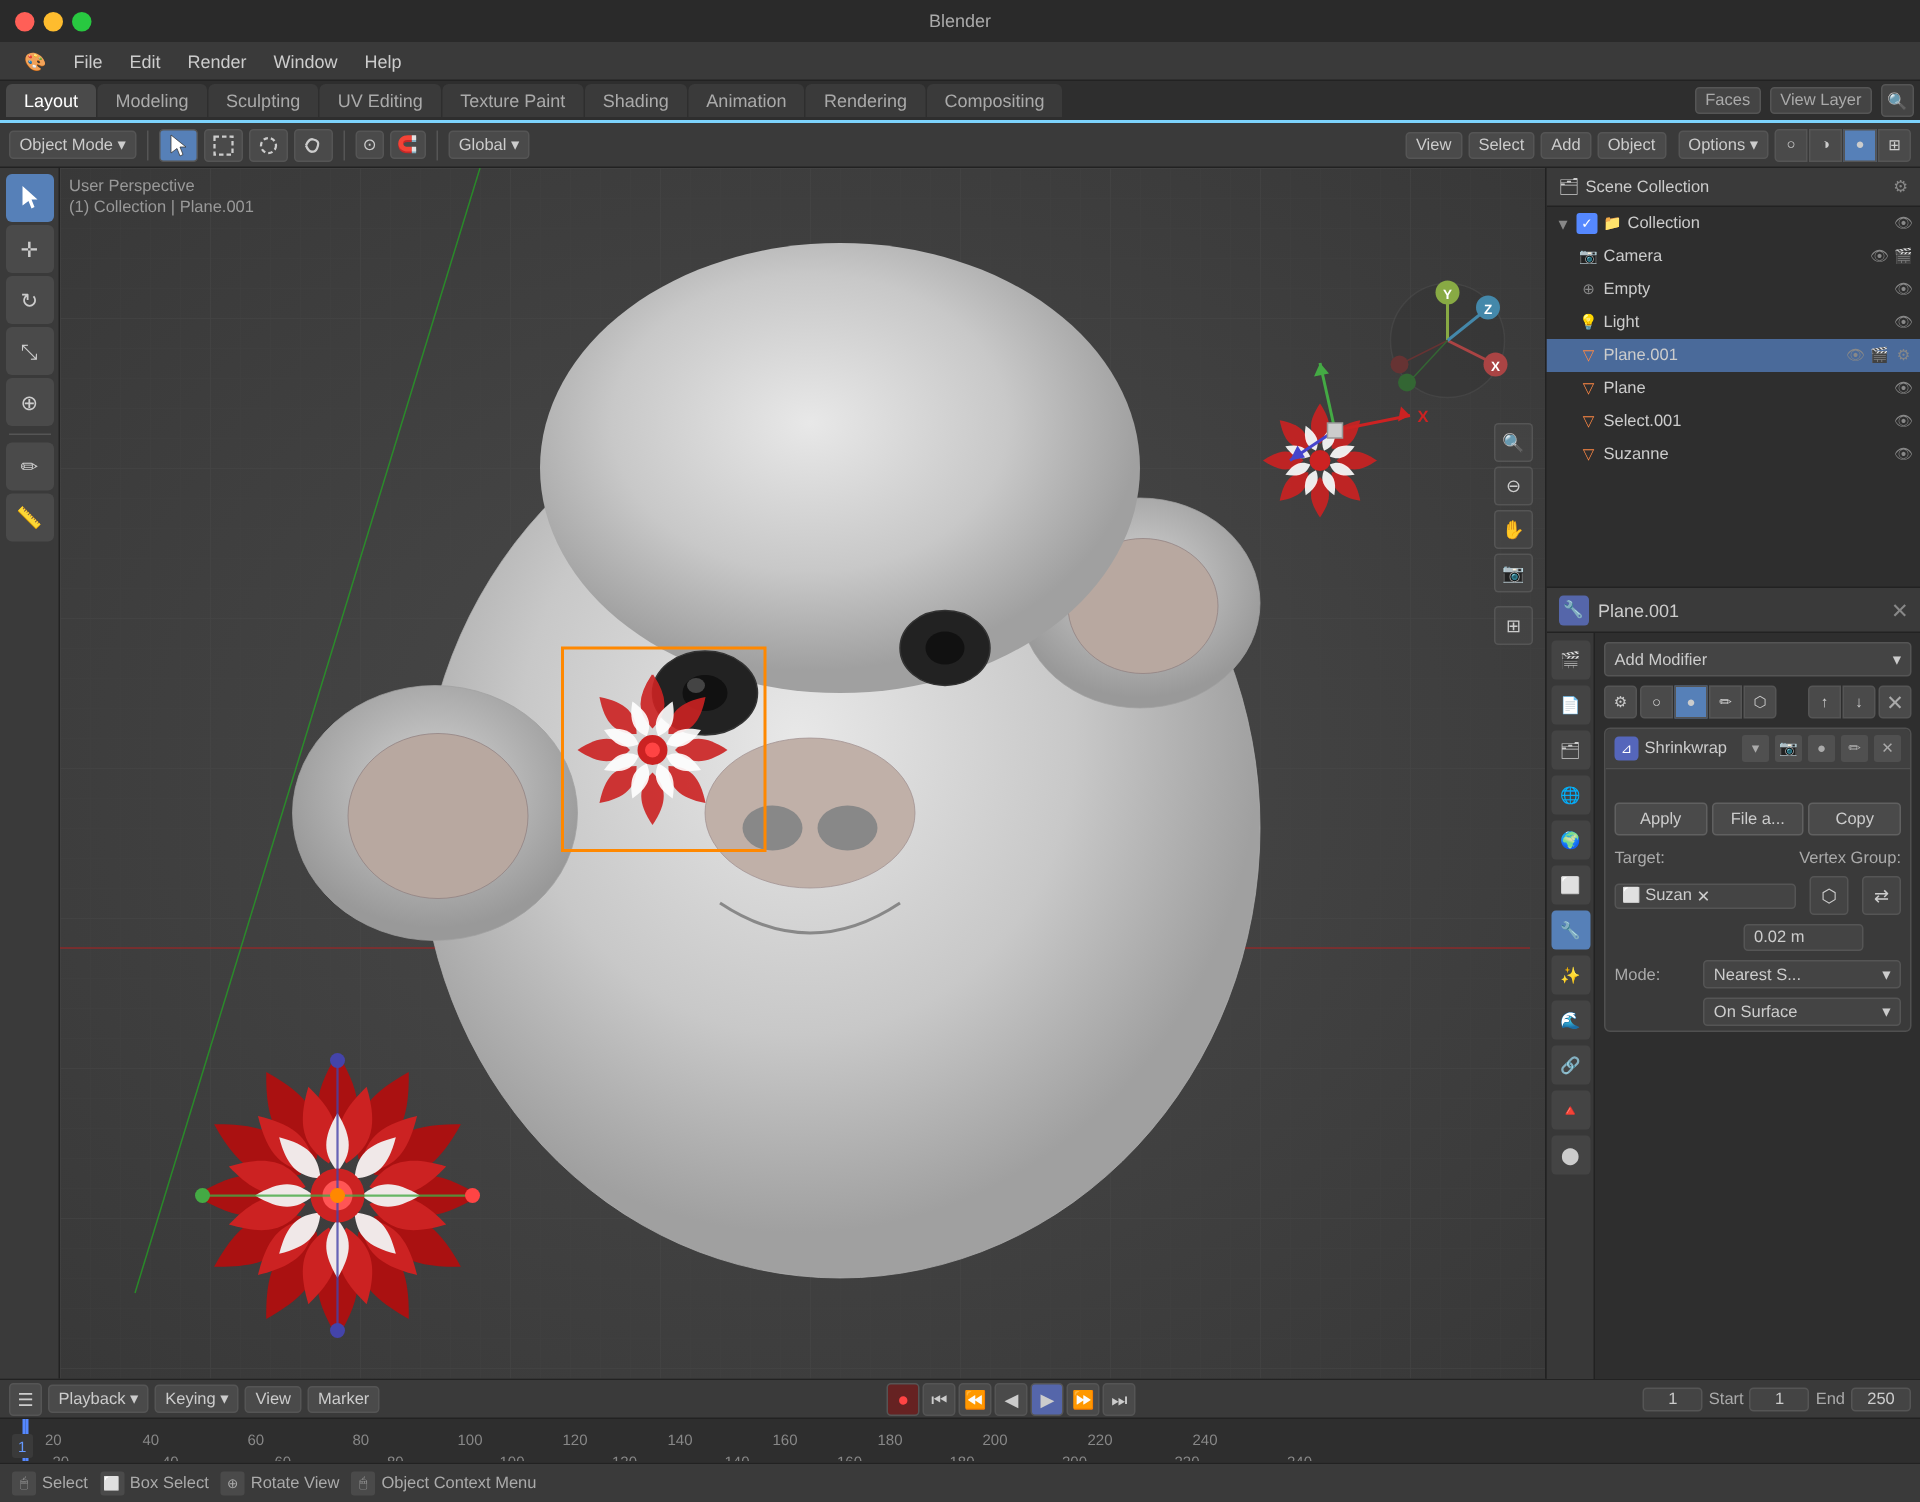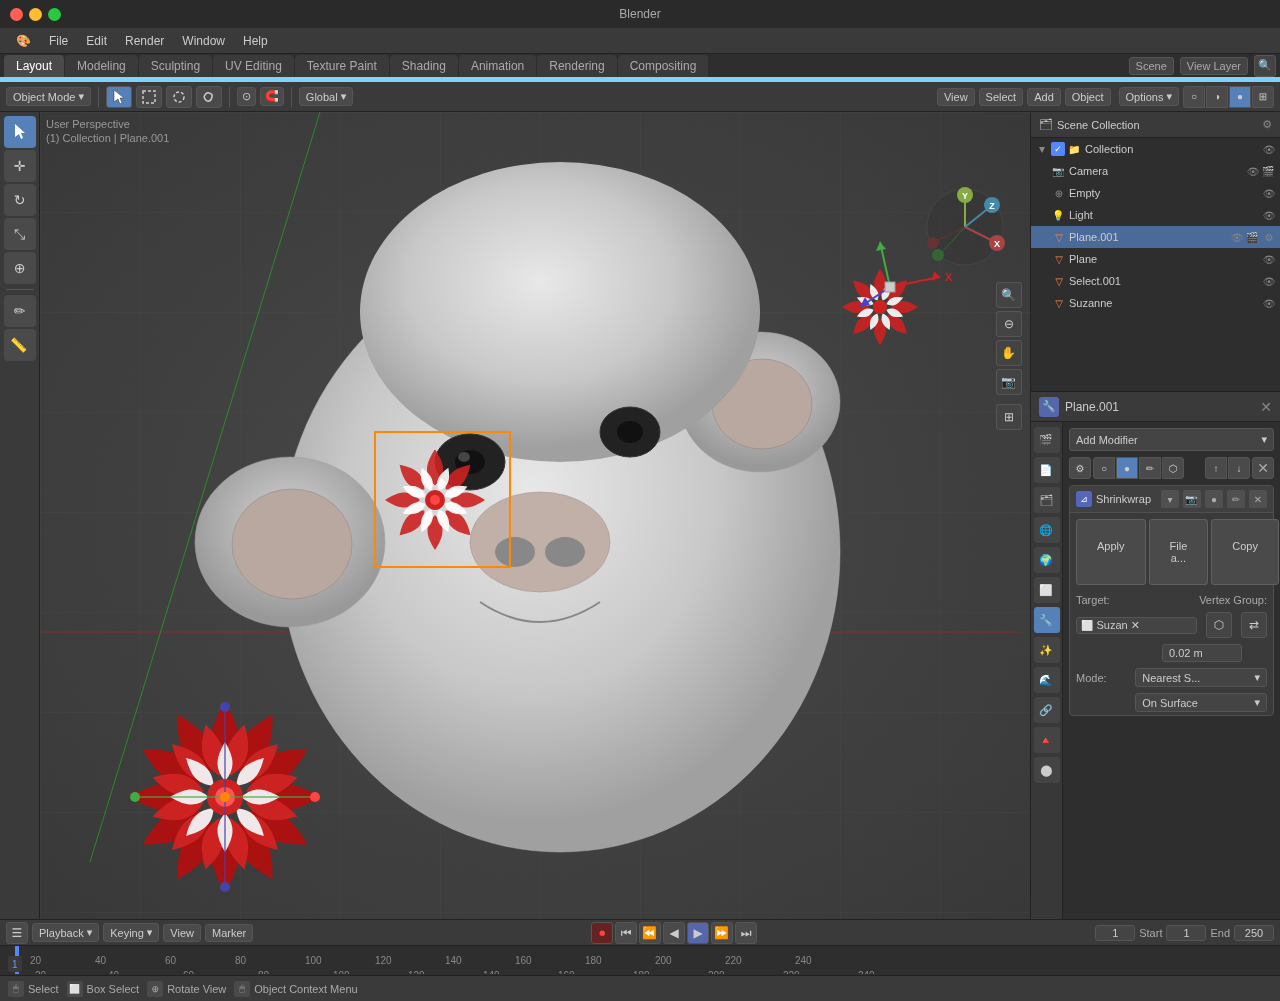--- a/index.html
+++ b/index.html
@@ -12,21 +12,21 @@
     .tl.red { background: #ff5f57; }
     .tl.yellow { background: #febc2e; }
     .tl.green { background: #28c840; }
     #titlebar .title { color: #aaa; font-size: 12px; }
 
     
     #menubar { height: 26px; background: #3a3a3a; display: flex; align-items: center; padding: 0 8px; gap: 2px; border-bottom: 1px solid #222; }
     .menu-item { padding: 2px 8px; color: #ccc; font-size: 12px; cursor: pointer; border-radius: 3px; }
 
     
-    #workspacebar { height: 28px; background: #2e2e2e; display: flex; align-items: center; padding: 0 4px; gap: 1px; border-bottom: 5px solid #7dd3fc; }
+    #workspacebar { height: 28px; background: #2e2e2e; display: flex; align-items: center; padding: 0 4px; gap: 1px; border-bottom: 2px solid #7dd3fc; }
     .ws-tab { padding: 4px 12px; color: #aaa; font-size: 12px; cursor: pointer; border-radius: 4px 4px 0 0; background: #3a3a3a; }
     .ws-tab.active { background: #4a4a4a; color: #fff; }
     #workspacebar .right-area { margin-left: auto; display: flex; align-items: center; gap: 6px; color: #aaa; font-size: 11px; }
 
     
     #toolrow { height: 30px; background: #3a3a3a; display: flex; align-items: center; padding: 0 6px; gap: 4px; border-bottom: 1px solid #222; }
     .tool-btn { padding: 2px 6px; background: #4a4a4a; border: 1px solid #555; border-radius: 3px; color: #ccc; font-size: 11px; cursor: pointer; display: flex; align-items: center; gap: 3px; }
     .tool-btn.active { background: #5680b8; }
     .tool-separator { width: 1px; height: 20px; background: #555; margin: 0 3px; }
 
@@ -88,21 +88,21 @@
     .modifier-header { display: flex; align-items: center; gap: 4px; margin-bottom: 6px; }
     .modifier-dropdown { flex: 1; background: #444; border: 1px solid #555; border-radius: 3px; color: #ccc; font-size: 11px; padding: 4px 6px; cursor: pointer; display: flex; align-items: center; justify-content: space-between; }
     
     .modifier-card { background: #3a3a3a; border: 1px solid #505050; border-radius: 4px; margin-bottom: 6px; }
     .modifier-card-header { display: flex; align-items: center; padding: 4px 6px; gap: 4px; background: #404040; border-radius: 4px 4px 0 0; border-bottom: 1px solid #505050; }
     .mod-icon { width: 16px; height: 16px; background: #5566bb; border-radius: 3px; display: flex; align-items: center; justify-content: center; font-size: 9px; color: #fff; }
     .mod-name { font-size: 11px; color: #ccc; flex: 1; }
     .mod-action-btn { width: 18px; height: 18px; background: #505050; border-radius: 2px; display: flex; align-items: center; justify-content: center; cursor: pointer; color: #aaa; font-size: 10px; }
     
     .modifier-card-buttons { display: flex; gap: 3px; padding: 6px; }
-    .mod-btn { flex: 1; padding: 20px; background: #4a4a4a; border: 1px solid #606060; border-radius: 3px; color: #ccc; font-size: 11px; text-align: center; cursor: pointer; }
+    .mod-btn { flex: 1; padding: 4px; background: #4a4a4a; border: 1px solid #606060; border-radius: 3px; color: #ccc; font-size: 11px; text-align: center; cursor: pointer; margin-top: 16px; }
     
     .prop-row { display: flex; align-items: center; padding: 3px 6px; gap: 6px; }
     .prop-input { background: #444; border: 1px solid #555; border-radius: 3px; color: #ccc; font-size: 11px; padding: 2px 6px; width: 100%; }
     .prop-dropdown-btn { background: #444; border: 1px solid #555; border-radius: 3px; color: #ccc; font-size: 11px; padding: 2px 6px; width: 100%; cursor: pointer; display: flex; align-items: center; justify-content: space-between; }
     
     .target-row { display: flex; align-items: center; padding: 3px 6px; gap: 4px; }
     .target-label { color: #aaa; font-size: 11px; width: 60px; }
     .vertex-label { color: #aaa; font-size: 11px; }
     .target-input-container { flex: 1; display: flex; align-items: center; background: #444; border: 1px solid #555; border-radius: 3px; padding: 1px 4px; gap: 3px; }
     .target-input-container span { font-size: 11px; color: #ccc; }
@@ -165,21 +165,21 @@
   <div class="ws-tab active">Layout</div>
   <div class="ws-tab">Modeling</div>
   <div class="ws-tab">Sculpting</div>
   <div class="ws-tab">UV Editing</div>
   <div class="ws-tab">Texture Paint</div>
   <div class="ws-tab">Shading</div>
   <div class="ws-tab">Animation</div>
   <div class="ws-tab">Rendering</div>
   <div class="ws-tab">Compositing</div>
   <div class="right-area">
-    <span style="background:#444;padding:2px 6px;border-radius:3px;border:1px solid #555;cursor:pointer;font-size:11px;">Scene</span>
+    <span style="background:#444;padding:2px 6px;border-radius:3px;border:1px solid #555;cursor:pointer;font-size:11px;">Faces</span>
     <span style="background:#444;padding:2px 6px;border-radius:3px;border:1px solid #555;cursor:pointer;font-size:11px;">View Layer</span>
     <span style="background:#444;width:22px;height:22px;border-radius:3px;display:flex;align-items:center;justify-content:center;cursor:pointer;border:1px solid #555;">🔍</span>
   </div>
 </div>
 
 <div id="toolrow">
   <div class="tool-btn">
     <span>Object Mode</span>
     <span>▾</span>
   </div>

